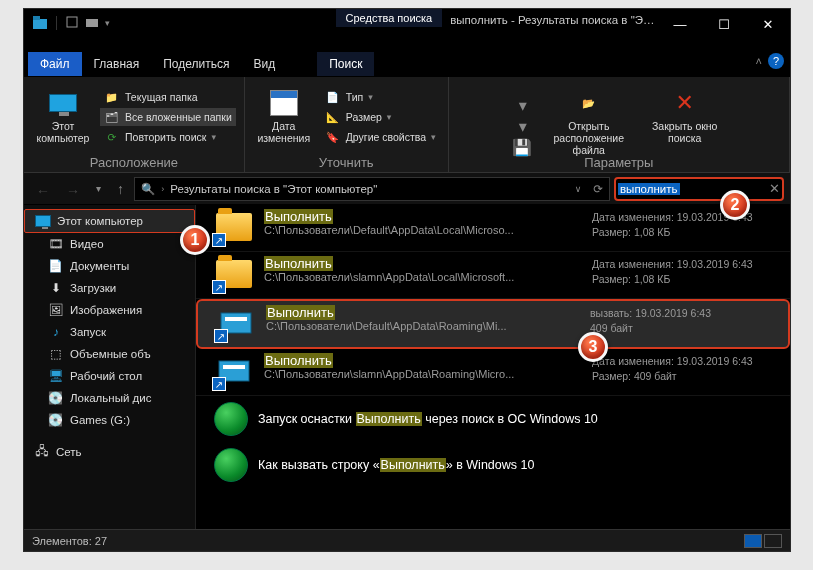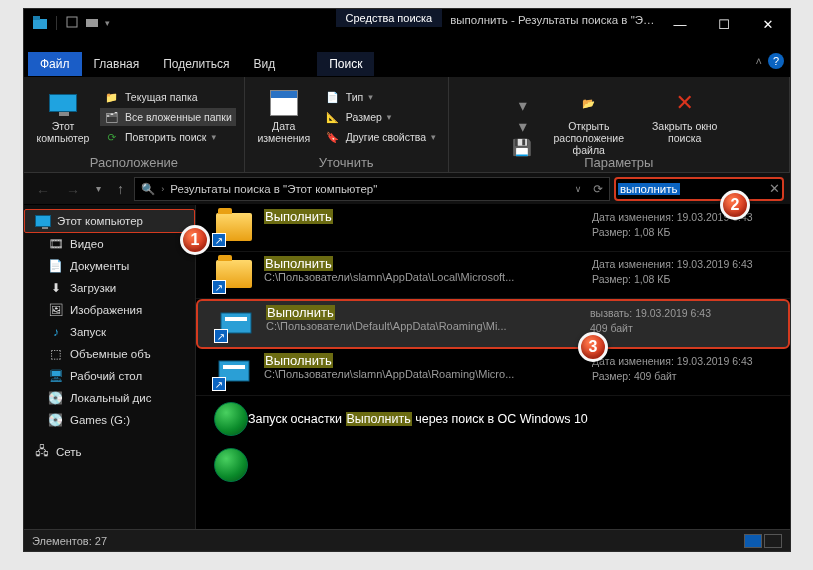--- a/index.html
+++ b/index.html
@@ -52,21 +52,21 @@
   .content { flex:1; overflow:hidden; position:relative;}
   .row { display:flex; align-items:flex-start; padding:4px 8px 6px 18px; border-bottom:1px solid #141414; gap:10px;}
   .row.sel { background:#2a2a2a;}
   .row.selhi { border:2px solid #d43a1f; border-radius:6px;}
   .row .ficon { width:40px; height:36px; flex:none; display:flex; align-items:center; justify-content:center; position:relative;}
   .row .txt { flex:1; min-width:0; }
   .row .name { color:#fff; font-size:13px; }
   .row .name .hl { background:#6b6b12; color:#fff; padding:0 1px;}
   .row .path { color:#9a9a9a; font-size:11px; white-space:nowrap; overflow:hidden; text-overflow:ellipsis;}
   .row .meta { width:190px; flex:none; color:#9a9a9a; font-size:10.5px; line-height:1.4; padding-top:1px;}
-  .netrow { display:flex; align-items:center; padding:6px 8px 6px 18px; color:#fff; font-size:12.5px;}
+  .netrow { display:flex; align-items:center; gap:10px; padding:6px 8px 6px 18px; color:#fff; font-size:12.5px;}
   .netrow .hl { background:#6b6b12; padding:0 1px;}
   .globe { width:34px; height:34px; border-radius:50%; background: radial-gradient(circle at 35% 30%, #49d060, #0a8a2a 60%, #064d17); flex:none; border:1px solid #074; }
   
   .status { height:22px; display:flex; align-items:center; background:#1a1a1a; border-top:1px solid #333; color:#bbb; font-size:11px; padding:0 8px;}
   .status .views { margin-left:auto; display:flex; gap:2px;}
   .status .views span { width:18px; height:14px; border:1px solid #555; display:inline-block;}
   .status .views span.active { background:#0a5ab0;}
   
   .foldericon { width:36px; height:28px; background:linear-gradient(#ffd86b,#e9a013); border-radius:2px; position:relative;}
   .foldericon::before{content:"";position:absolute;top:-5px;left:2px;width:14px;height:6px;background:#e9a013;border-radius:2px 2px 0 0;}
@@ -274,20 +274,21 @@
 
     <div class="content">
 
       <div class="row">
         <div class="ficon">
             <span class="foldericon"></span>
             <span class="shortcut">↗</span>
           </div>
         <div class="txt">
           <div class="name"><span class="hl">Выполнить</span></div>
+          <div class="path">C:\Пользователи\Default\AppData\Local\Microso...</div>
         </div>
         <div class="meta">
           <div><span>Дата изменения:</span> <span>19.03.2019 6:43</span></div>
           <div><span>Размер:</span> <span>1,08 КБ</span></div>
         </div>
       </div>
 
       <div class="row">
         <div class="ficon">
             <span class="foldericon"></span>
@@ -338,20 +339,21 @@
           <div><span>Размер:</span> <span>409 байт</span></div>
         </div>
       </div>
 
       <div class="netrow">
         <span class="globe"></span>
         <span><span>Запуск оснастки </span><span class="hl">Выполнить</span><span> через поиск в ОС Windows 10</span></span>
       </div>
       <div class="netrow">
         <span class="globe"></span>
+        <span><span>Как вызвать строку «</span><span class="hl">Выполнить</span><span>» в Windows 10</span></span>
       </div>
     </div>
   </div>
 
   <div class="status">
     <span>Элементов:</span>&nbsp;
     <span>27</span>
     <div class="views">
       <span class="active"></span>
       <span></span>

